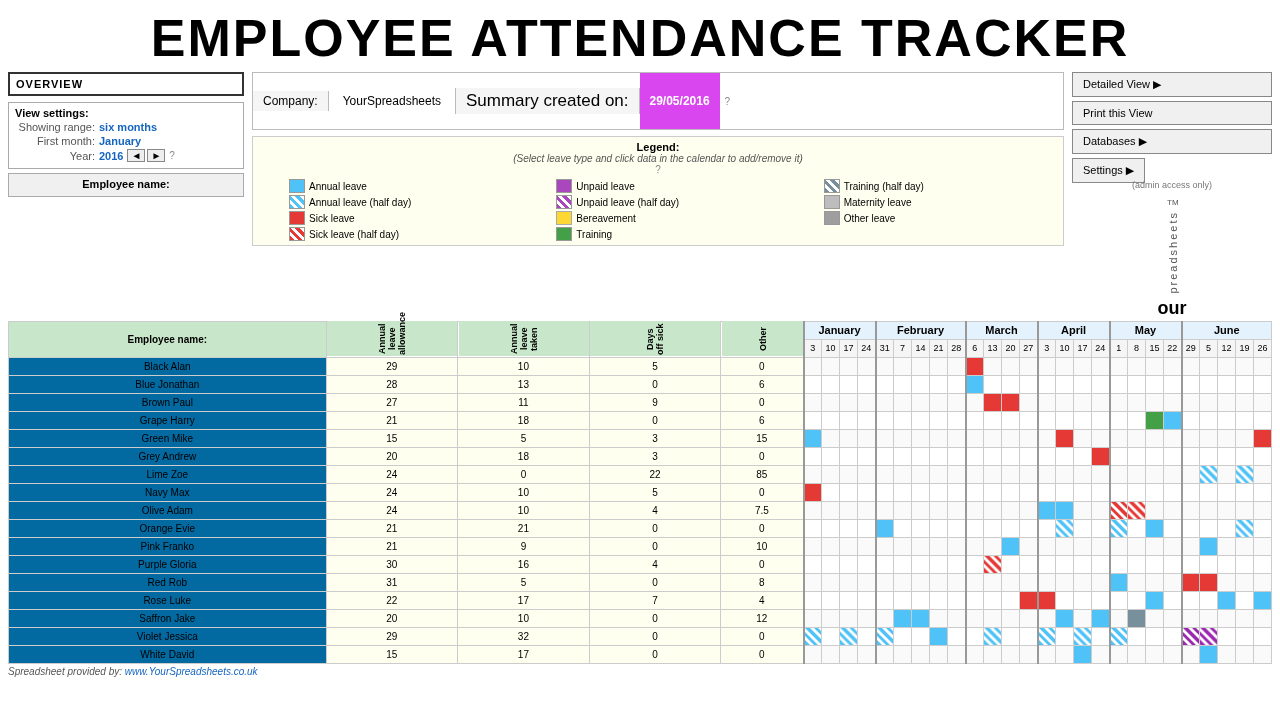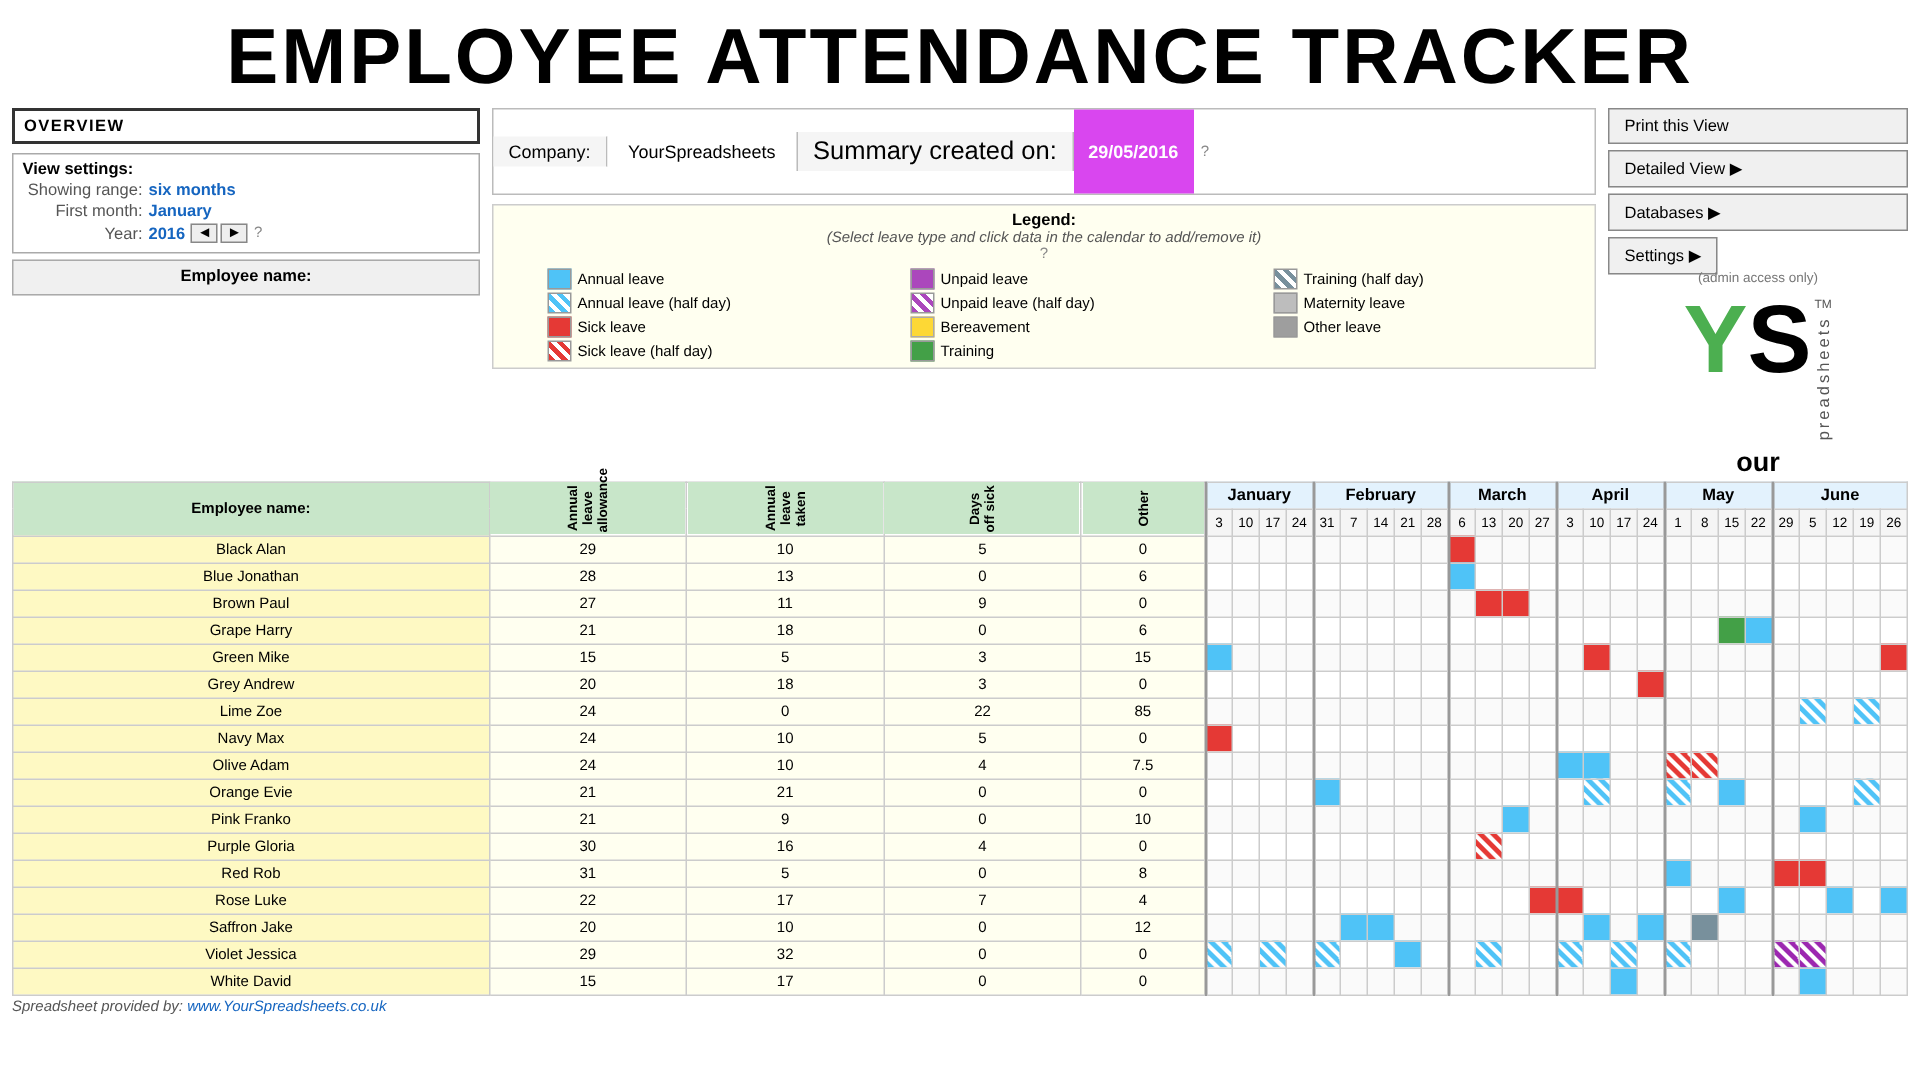--- a/index.html
+++ b/index.html
@@ -8,21 +8,21 @@
     .main-title {
       font-size: 52px; font-weight: 900; text-align: center; padding: 8px 0 4px 0;
       letter-spacing: 2px; color: #000;
     }
 
     .top-section {
       display: flex; flex-direction: row; padding: 0 8px; gap: 8px; align-items: flex-start;
     }
 
     .left-panel {
-      width: 312px; flex-shrink: 0;
+      width: 236px; flex-shrink: 0;
     }
 
     .overview-box {
       border: 2px solid #333; padding: 4px 6px; margin-bottom: 6px;
       background: #fff;
     }
     .overview-title {
       font-weight: bold; font-size: 11px; letter-spacing: 1px;
     }
 
@@ -128,21 +128,21 @@
       border: 1px solid #ccc; padding: 1px 2px; text-align: center; height: 18px;
     }
     .col-name { text-align: left; padding-left: 4px; min-width: 80px; background: #e8f4fd; }
     .col-stat { min-width: 22px; background: #fff9c4; }
     .header-name { background: #c8e6c9; font-weight: bold; font-size: 10px; }
     .header-stat { background: #c8e6c9; font-size: 9px; writing-mode: vertical-rl; transform: rotate(180deg); padding: 4px 1px; height: 60px; }
     .month-header { background: #e3f2fd; font-weight: bold; font-size: 11px; }
     .date-header { background: #f5f5f5; font-size: 9px; }
     .employee-row:nth-child(odd) td { background-color: #fafafa; }
     .employee-row:nth-child(even) td { background-color: #ffffff; }
-    .employee-row td.col-name { background: #fef9c3; }
+    .employee-row td.col-name { background: #0369a1; }
     .employee-row td.col-stat { background: #fffff0; }
     .cal-cell { width: 18px; min-width: 16px; padding: 0; }
 
     .cell-annual { background-color: #4fc3f7 !important; }
     .cell-sick { background-color: #e53935 !important; }
     .cell-training { background-color: #43a047 !important; }
     .cell-annual-half {
       background: repeating-linear-gradient(45deg, #4fc3f7 0, #4fc3f7 3px, #fff 3px, #fff 6px) !important;
     }
     .cell-sick-half {
@@ -253,33 +253,30 @@
         </div>
         <div class="legend-item">
           <div class="legend-swatch swatch-training"></div>
           <span>Training</span>
         </div>
       </div>
     </div>
   </div>
 
   <div class="right-panel">
+    <button class="action-btn">Detailed View ▶</button>
     <button class="action-btn">Print this View</button>
-    <button class="action-btn">Detailed View ▶</button>
     <button class="action-btn">Databases ▶</button>
     <div>
       <button class="action-btn">Settings ▶</button>
       <div class="admin-note">(admin access only)</div>
     </div>
 
     <div class="logo-area">
       <div style="display:flex;align-items:flex-start;">
-        <div style="font-size:64px;font-weight:900;line-height:0.9;">
-          <span style="color:#4caf50;">Y</span><span style="color:#000;">S</span>
-        </div>
         <div style="display:flex;flex-direction:column;margin-left:2px;">
           <span style="font-size:8px;color:#555;">TM</span>
           <span style="writing-mode:vertical-rl;font-size:11px;color:#555;letter-spacing:2px;transform:rotate(180deg);margin-top:4px;">preadsheets</span>
         </div>
       </div>
     </div>
     <div style="text-align:center;font-size:18px;font-weight:900;color:#000;">our</div>
   </div>
 </div>
 

